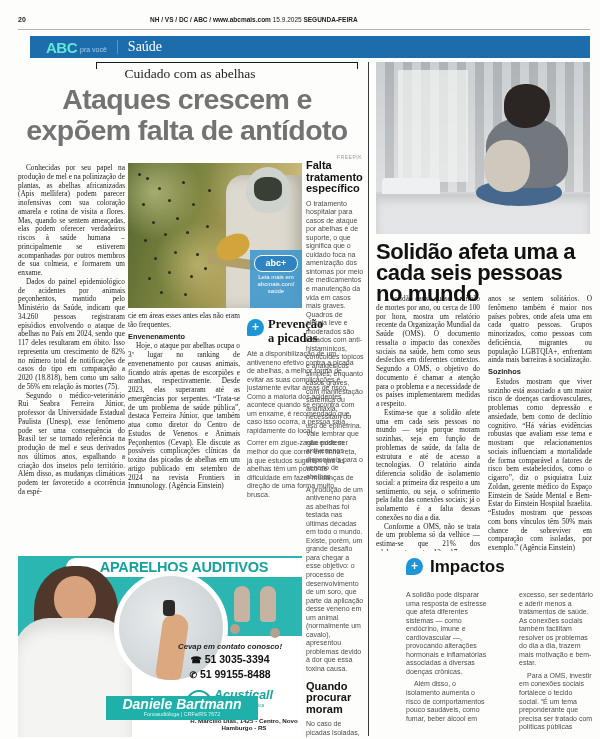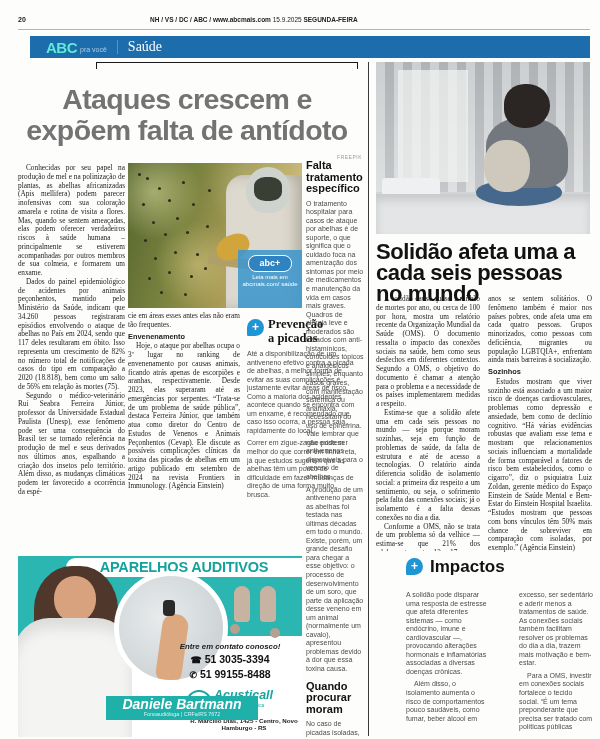--- a/index.html
+++ b/index.html
@@ -51,21 +51,21 @@
                 border-radius:50% 40% 50% 40%;transform:rotate(-20deg);}
   .hive-frame{position:absolute;left:80px;top:95px;width:60px;height:10px;background:#b0a068;transform:rotate(8deg);}
   .bees{position:absolute;left:10px;top:10px;width:3px;height:3px;background:#2e2a1f;border-radius:50%;
         box-shadow:8px 4px 0 #2e2a1f,20px 14px 0 #33301f,4px 30px 0 #2e2a1f,30px 26px 0 #2e2a1f,
         14px 48px 0 #33301f,38px 44px 0 #2e2a1f,6px 66px 0 #2e2a1f,26px 60px 0 #33301f,
         44px 8px 0 #2e2a1f,54px 30px 0 #33301f,48px 58px 0 #2e2a1f,16px 84px 0 #2e2a1f,
         36px 78px 0 #33301f,58px 80px 0 #2e2a1f,10px 104px 0 #2e2a1f,30px 98px 0 #33301f,
         52px 102px 0 #2e2a1f,70px 16px 0 #2e2a1f,68px 52px 0 #33301f,66px 94px 0 #2e2a1f,
         22px 118px 0 #2e2a1f,46px 120px 0 #33301f;}
   
-  .badge{position:absolute;right:0;bottom:0;width:64px;height:58px;background:rgba(62,150,205,.88);
+  .badge{position:absolute;right:0;bottom:0;width:52px;height:58px;background:rgba(62,150,205,.88);
          text-align:center;overflow:hidden;}
   .badgechip{margin:5px auto 2px auto;width:42px;height:15px;background:#2f83c0;border:1.5px solid #fff;
              border-radius:8px;color:#fff;font-weight:800;font-size:9px;line-height:15px;}
   .badgetext{color:#fff;font-size:6px;line-height:7.2px;padding:0 4px;}
   
   .pin{width:17px;height:17px;background:#1e95d4;border-radius:50% 50% 50% 8%;position:absolute;}
   .pin::after{content:"+";position:absolute;left:0;top:0;width:17px;height:17px;color:#fff;
               font-weight:bold;font-size:12px;line-height:16px;text-align:center;}
   .prev-title{left:268px;top:318px;width:90px;font-family:"Liberation Serif",serif;font-weight:bold;
               font-size:12.5px;line-height:13.5px;color:#141414;}
@@ -152,20 +152,21 @@
 
   <div class="abs barblue">
     <span class="brand">ABC</span>
     <span class="brandsuf">pra você</span>
     <span class="bardiv"></span>
     <span class="barsection">Saúde</span>
   </div>
   <div class="abs credit" style="left:545px;top:61px;width:45px;text-align:right;">FREEPIK</div>
 
   <div class="abs kicker-rule"></div>
+  <div class="abs kicker">Cuidado com as abelhas</div>
   <div class="abs headline">Ataques crescem e expõem falta de antídoto</div>
 
   <div class="abs serifcol col1">
     <p class="ind">Conhecidas por seu papel na produção de mel e na polinização de plantas, as abelhas africanizadas (Apis mellifera) podem parecer inofensivas com sua coloração amarela e rotina de visita a flores. Mas, quando se sentem ameaçadas, elas podem oferecer verdadeiros riscos à saúde humana – principalmente se estiverem acompanhadas por outros membros de sua colmeia, e formarem um enxame.</p>
     <p class="ind">Dados do painel epidemiológico de acidentes por animais peçonhentos, mantido pelo Ministério da Saúde, indicam que 34.260 pessoas registraram episódios envolvendo o ataque de abelhas no País em 2024, sendo que 117 deles resultaram em óbito. Isso representa um crescimento de 82% no número total de notificações de casos do tipo em comparação a 2020 (18.818), bem como um salto de 56% em relação às mortes (75).</p>
     <p class="ind">Segundo o médico-veterinário Rui Seabra Ferreira Júnior, professor da Universidade Estadual Paulista (Unesp), esse fenômeno pode ser uma consequência do Brasil ter se tornado referência na produção de mel e seus derivados nos últimos anos, espalhando a criação dos insetos pelo território. Além disso, as mudanças climáticas podem ter favorecido a ocorrência da espé-</p>
   </div>
 
   <div class="abs beeimg">
     <div class="bokeh"></div>
@@ -250,21 +251,21 @@
     </div>
     <div class="w-hair"></div>
     <div class="w-face"></div>
     <div class="w-coat"></div>
     <div class="ad-circle">
       <div class="finger"></div>
       <div class="device"></div>
     </div>
     <div class="aid1"></div>
     <div class="aid2"></div>
-    <div class="ad-contact">Entre em contato conosco!</div>
+    <div class="ad-contact">Cevap em contato conosco!</div>
     <div class="ad-phone"><span class="picon">☎</span> <span>51 3035-3394</span></div>
     <div class="ad-wapp"><span class="picon">✆</span> <span>51 99155-8488</span></div>
     <div class="ear">)</div>
     <div class="ad-brand">Acusticall</div>
     <div class="ad-brandsub">
       <div>Clínica Fonoaudiológica</div>
       <div>Aparelhos Auditivos</div>
     </div>
     <div class="ad-address">R. Marcílio Dias, 1425 - Centro, Novo Hamburgo - RS</div>
     <div class="ad-person">

